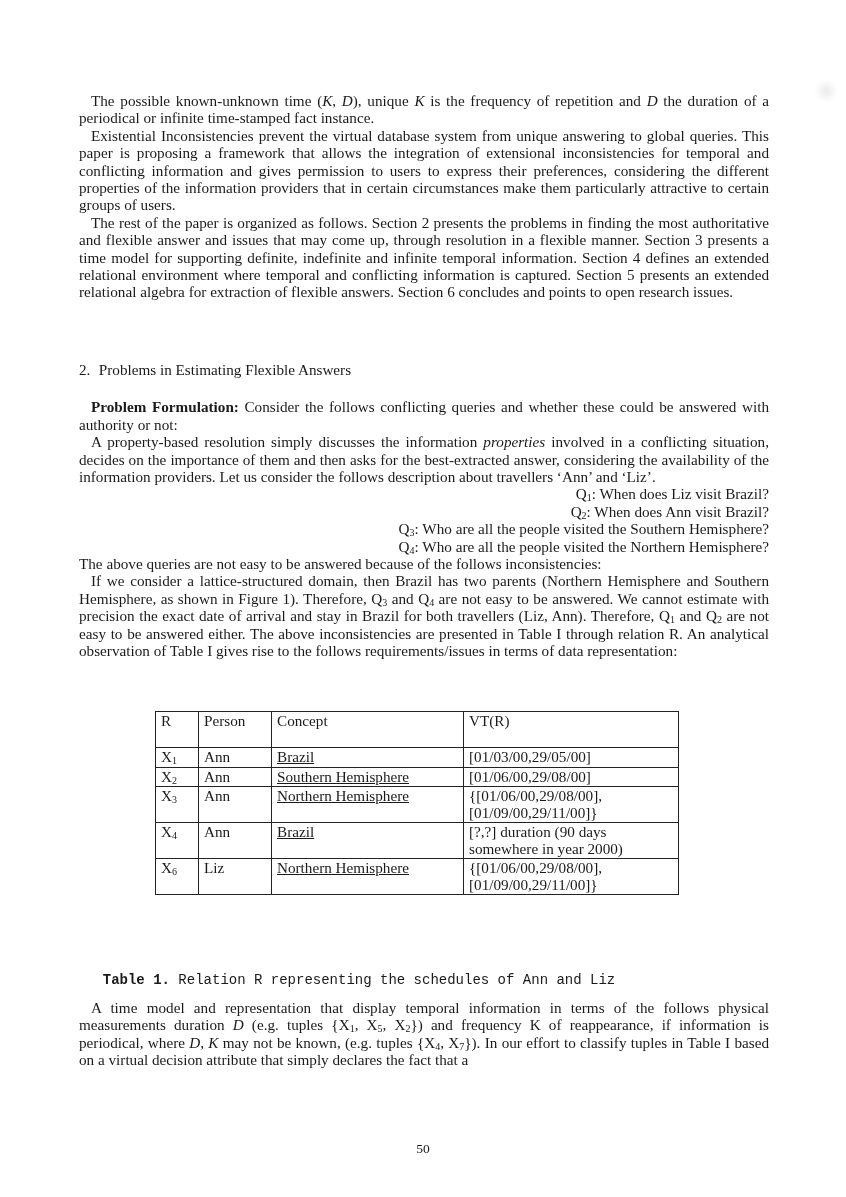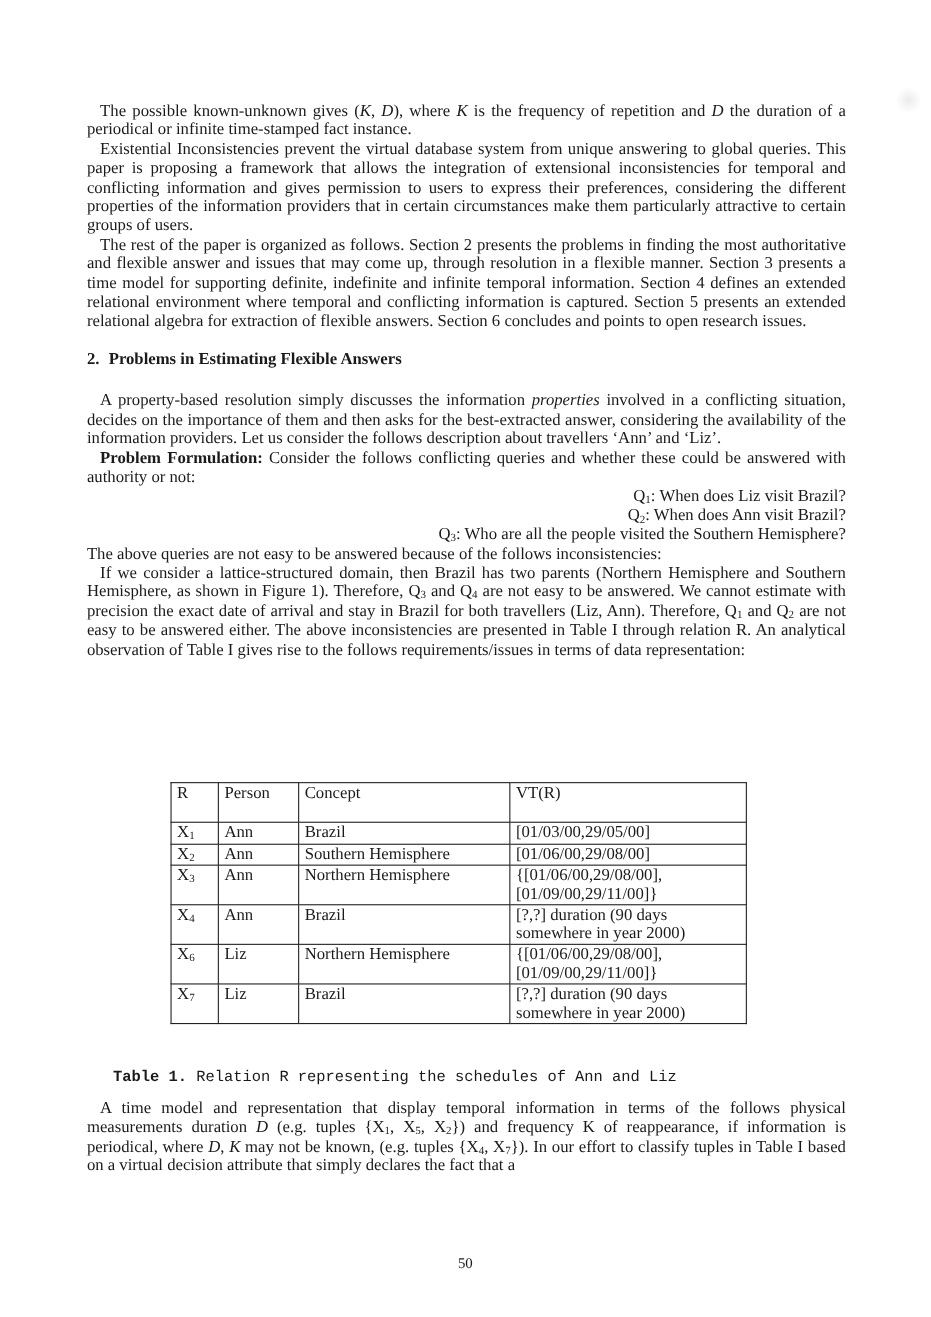--- a/index.html
+++ b/index.html
@@ -3,55 +3,56 @@
 <meta charset="utf-8">
 <style>
   html, body { margin: 0; padding: 0; background: #ffffff; }
   body {
     width: 846px; height: 1197px; position: relative; overflow: hidden;
     font-family: "Liberation Serif", serif; color: #1a1a1a;
   }
   .page { position: absolute; left: 79px; top: 92px; width: 690px; }
   p { margin: 0; font-size: 15.2px; line-height: 17.4px; text-align: justify; }
   .indent { text-indent: 12px; }
-  .heading { font-weight: bold; font-size: 15.2px; line-height: 17.4px; margin-top: 17px; margin-bottom: 20px; }
+  .heading { font-weight: normal; font-size: 15.2px; line-height: 17.4px; margin-top: 60px; margin-bottom: 20px; }
   .heading .num { display: inline-block; width: 16px; }
   .q { padding-left: 12px; text-align: right; }
   sub { font-size: 10px; vertical-align: -2px; line-height: 0; }
   .table-wrap { position: absolute; left: 155px; top: 711px; width: 524px; }
   table { border-collapse: collapse; width: 524px; font-size: 15.2px; line-height: 16.5px; }
   td, th { border: 1.3px solid #222; padding: 1px 5px 1px 5px; vertical-align: top; text-align: left; font-weight: normal; }
   th { height: 33px; }
   td.c0 { width: 32px; }
   td.c1 { width: 62px; }
-  td.c2 { width: 181px; }
+  td.c2 { width: 181px; text-decoration: underline; }
   .caption { position: absolute; left: 0; width: 718px; top: 972px; text-align: center; font-size: 14px; font-family: Liberation Mono, monospace; }
   .caption b { font-weight: bold; }
   .after { position: absolute; left: 79px; top: 999px; width: 690px; font-family: Liberation Serif, serif; }
   .pageno { position: absolute; left: 0; width: 846px; top: 1141px; text-align: center; font-size: 13.5px; }
   .smudge { position: absolute; left: 815px; top: 78px; width: 22px; height: 26px; border-radius: 50%;
     background: radial-gradient(circle, rgba(200,200,200,0.35), rgba(255,255,255,0) 70%); }
 </style>
 </head>
 <body>
 
 <div class="smudge"></div>
 
 <div class="page">
-  <p class="indent"><span>The possible known-unknown gives (</span><i>K</i><span>, </span><i>D</i><span>), where </span><i>K</i><span> is the frequency of repetition and </span><i>D</i><span> the duration of a periodical or infinite time-stamped fact instance.</span></p>
+  <p class="indent"><span>The possible known-unknown time (</span><i>K</i><span>, </span><i>D</i><span>), unique </span><i>K</i><span> is the frequency of repetition and </span><i>D</i><span> the duration of a periodical or infinite time-stamped fact instance.</span></p>
   <p class="indent">Existential Inconsistencies prevent the virtual database system from unique answering to global queries. This paper is proposing a framework that allows the integration of extensional inconsistencies for temporal and conflicting information and gives permission to users to express their preferences, considering the different properties of the information providers that in certain circumstances make them particularly attractive to certain groups of users.</p>
   <p class="indent">The rest of the paper is organized as follows. Section 2 presents the problems in finding the most authoritative and flexible answer and issues that may come up, through resolution in a flexible manner. Section 3 presents a time model for supporting definite, indefinite and infinite temporal information. Section 4 defines an extended relational environment where temporal and conflicting information is captured. Section 5 presents an extended relational algebra for extraction of flexible answers. Section 6 concludes and points to open research issues.</p>
 
   <div class="heading"><span class="num">2.</span> <span>Problems in Estimating Flexible Answers</span></div>
 
+  <p class="indent"><b>Problem Formulation:</b><span> Consider the follows conflicting queries and whether these could be answered with authority or not:</span></p>
   <p class="indent"><span>A property-based resolution simply discusses the information </span><i>properties</i><span> involved in a conflicting situation, decides on the importance of them and then asks for the best-extracted answer, considering the availability of the information providers. Let us consider the follows description about travellers  ‘Ann’ and ‘Liz’.</span></p>
-  <p class="indent"><b>Problem Formulation:</b><span> Consider the follows conflicting queries and whether these could be answered with authority or not:</span></p>
   <p class="q"><span>Q</span><sub>1</sub><span>:</span><span> When does Liz visit Brazil?</span></p>
   <p class="q"><span>Q</span><sub>2</sub><span>:</span><span> When does Ann visit Brazil?</span></p>
   <p class="q"><span>Q</span><sub>3</sub><span>:</span><span> Who are all the people visited the Southern Hemisphere?</span></p>
+  <p class="q"><span>Q</span><sub>4</sub><span>:</span><span> Who are all the people visited the Northern Hemisphere?</span></p>
   <p>The above queries are not easy to be answered because of the follows inconsistencies:</p>
   <p class="indent"><span>If we consider a lattice-structured domain, then Brazil has two parents (Northern Hemisphere and Southern Hemisphere, as shown in Figure 1). Therefore, Q</span><sub>3</sub><span> and Q</span><sub>4</sub><span> are not easy to be answered. We cannot estimate with precision the exact date of arrival and stay in Brazil for both travellers (Liz, Ann). Therefore, Q</span><sub>1</sub><span> and Q</span><sub>2</sub><span> are not easy to be answered either. The above inconsistencies are presented in Table I through relation R. An analytical observation of Table I gives rise to the follows requirements/issues in terms of data representation:</span></p>
 </div>
 
 <div class="table-wrap">
   <table>
     <thead>
       <tr>
         <th>R</th>
         <th>Person</th>
@@ -96,29 +97,20 @@
         </tr>
         <tr>
           <td class="c0"><span>X</span><sub>6</sub></td>
           <td class="c1">Liz</td>
           <td class="c2">Northern Hemisphere</td>
           <td>
             <div>{[01/06/00,29/08/00],</div>
             <div>[01/09/00,29/11/00]}</div>
           </td>
         </tr>
-        <tr>
-          <td class="c0"><span>X</span><sub>7</sub></td>
-          <td class="c1">Liz</td>
-          <td class="c2">Brazil</td>
-          <td>
-            <div>[?,?] duration (90 days</div>
-            <div>somewhere in year 2000)</div>
-          </td>
-        </tr>
       </tbody>
   </table>
 </div>
 
 <div class="caption"><b>Table 1.</b><span> Relation R representing the schedules of Ann and Liz</span></div>
 
 <div class="after">
   <p class="indent"><span>A time model and representation that display temporal information in terms of the follows physical measurements duration </span><i>D</i><span> (e.g. tuples {X</span><sub>1</sub><span>, X</span><sub>5</sub><span>, X</span><sub>2</sub><span>}) and frequency K of reappearance, if information is periodical, where </span><i>D</i><span>, </span><i>K</i><span> may not be known, (e.g. tuples {X</span><sub>4</sub><span>, X</span><sub>7</sub><span>}). In our effort to classify tuples in Table I based on a virtual decision attribute that simply declares the fact that a</span></p>
 </div>
 

